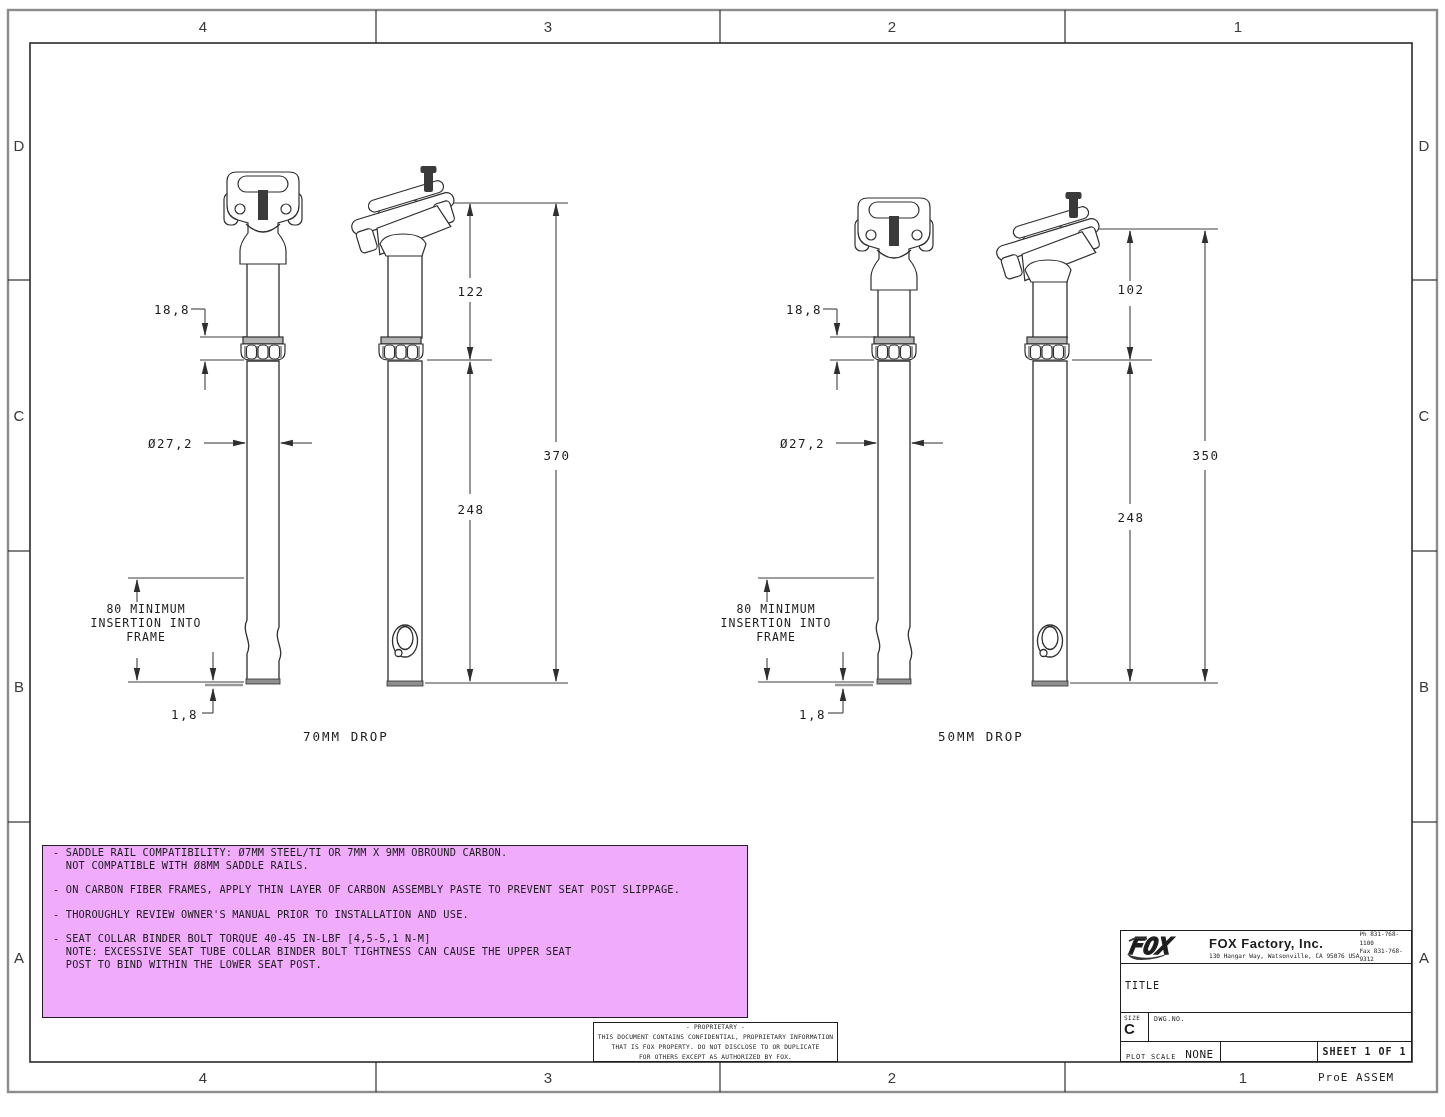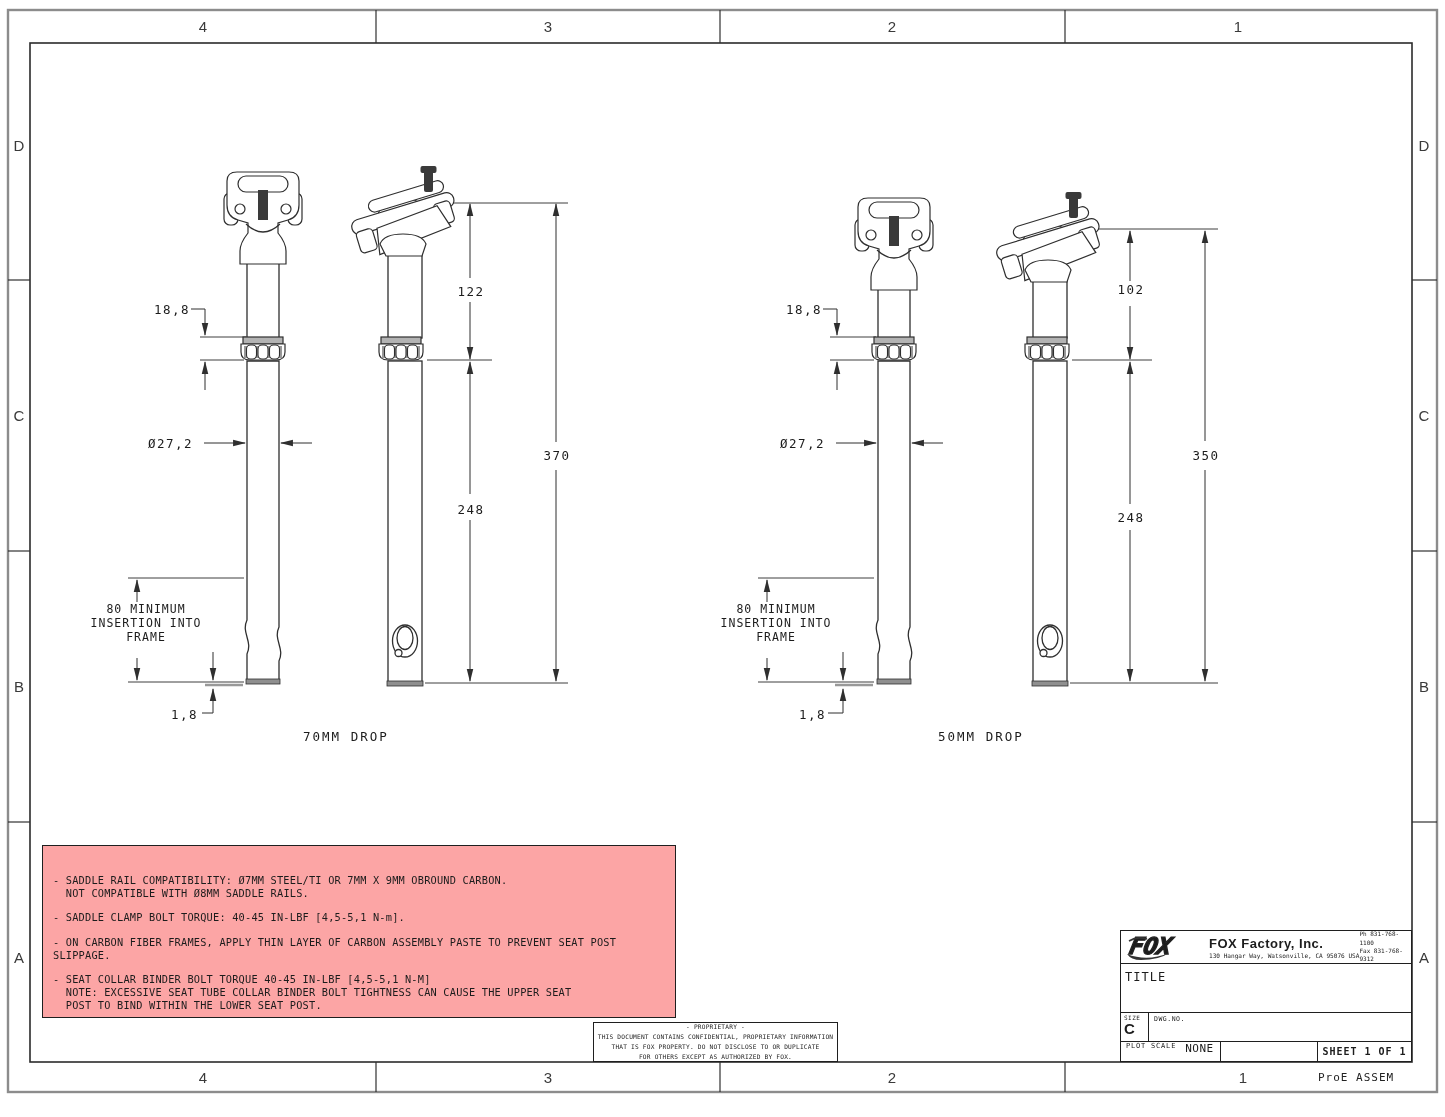--- a/index.html
+++ b/index.html
@@ -1,48 +1,48 @@
 <!DOCTYPE html>
 <html><head>
 <meta charset="utf-8">
 <style>
   html,body{margin:0;padding:0;background:#fff;}
   .sheet{position:relative;width:1445px;height:1117px;background:#fff;overflow:hidden;
          font-family:"DejaVu Sans Mono",monospace;color:#1c1c1c;}
   svg text{font-family:"DejaVu Sans Mono",monospace;fill:#1c1c1c;}
   .zone{position:absolute;transform:translate(-50%,-50%);font-family:"Liberation Sans",sans-serif;
         font-size:15px;color:#3a3a3a;}
-  .notes{position:absolute;left:42px;top:845px;width:634px;height:173px;border:1.5px solid #1f1f1f;
-         box-sizing:border-box;padding:28px 10px;background:#fca5a5;}
+  .notes{position:absolute;left:42px;top:845px;width:706px;height:173px;border:1.5px solid #1f1f1f;
+         box-sizing:border-box;padding:0 10px;background:#f0abfc;}
   .note{white-space:pre-wrap;font-size:10.3px;line-height:1.28;letter-spacing:.2px;margin:0 0 11px 0;}
   .note:last-child{margin-bottom:0;}
   .prop{position:absolute;left:593px;top:1022px;width:245px;height:40px;border:1.3px solid #1f1f1f;
         box-sizing:border-box;background:#fff;display:flex;align-items:center;justify-content:center;}
   .prop div{white-space:pre-line;text-align:center;font-size:6.2px;line-height:1.6;letter-spacing:.2px;}
   .tb{position:absolute;left:1120px;top:930px;width:292px;height:132px;border:1.6px solid #1f1f1f;
       box-sizing:border-box;background:#fff;display:flex;flex-direction:column;}
   .tb-row1{height:32px;border-bottom:1.4px solid #1f1f1f;display:flex;align-items:center;}
   .tb-logo{width:72px;height:30px;flex:none;}
   .tb-co{flex:none;margin-left:16px;}
   .tb-co .nm{font-family:"Liberation Sans",sans-serif;font-weight:bold;font-size:13px;letter-spacing:.5px;}
   .tb-co .ad{font-size:6.1px;margin-top:1px;}
   .tb-ph{margin-left:auto;padding-right:3px;text-align:left;}
   .tb-ph div{font-size:6px;line-height:1.4;}
   .tb-row2{height:48px;border-bottom:1.4px solid #1f1f1f;position:relative;}
-  .tb-title-label{position:absolute;top:6px;left:4px;font-size:12px;letter-spacing:1px;}
+  .tb-title-label{position:absolute;top:16px;left:4px;font-size:10px;letter-spacing:1px;}
   .tb-title{position:absolute;top:9px;left:0;width:100%;text-align:center;
             font-family:"Liberation Sans",sans-serif;font-size:16.5px;line-height:1.18;color:#111;}
   .tb-row3{height:28px;border-bottom:1.4px solid #1f1f1f;display:flex;}
   .tb-size{width:28px;flex:none;border-right:1.4px solid #1f1f1f;padding:1px 0 0 3px;box-sizing:border-box;}
   .tb-size .lb{font-size:6px;letter-spacing:.5px;}
   .tb-size .vl{font-family:"Liberation Sans",sans-serif;font-size:15px;font-weight:bold;line-height:1;}
   .tb-dwg{padding:2px 0 0 5px;font-size:6.5px;letter-spacing:.5px;}
   .tb-row4{flex:1;display:flex;align-items:center;}
   .tb-plot{width:100px;flex:none;border-right:1.3px solid #1f1f1f;height:100%;display:flex;
-           align-items:flex-start;padding-left:5px;box-sizing:border-box;}
+           align-items:flex-end;padding-left:5px;box-sizing:border-box;}
   .tb-plot .lb{font-size:7px;letter-spacing:.8px;}
   .tb-plot .vl{font-size:11px;margin-left:9px;letter-spacing:.5px;}
   .tb-mid{width:96px;flex:none;border-right:1.3px solid #1f1f1f;height:100%;}
   .tb-sheet{flex:1;text-align:center;font-size:10px;letter-spacing:1px;font-weight:bold;}
   .stamp{position:absolute;left:1318px;top:1071px;font-size:11px;letter-spacing:1px;color:#222;}
 </style>
 </head>
 <body>
 
 <div class="sheet">
@@ -241,22 +241,22 @@
 <div class="zone" style="left:19px;top:957px">A</div>
 <div class="zone" style="left:1424px;top:145px">D</div>
 <div class="zone" style="left:1424px;top:415px">C</div>
 <div class="zone" style="left:1424px;top:686px">B</div>
 <div class="zone" style="left:1424px;top:957px">A</div>
 
 
 <div class="notes">
   <p class="note">- SADDLE RAIL COMPATIBILITY: Ø7MM STEEL/TI OR 7MM X 9MM OBROUND CARBON.
   NOT COMPATIBLE WITH Ø8MM SADDLE RAILS.</p>
-  <p class="note">- SADDLE CLAMP BOLT TORQUE: 40-45 IN-LBF [4,5-5,1 N-m].</p>
   <p class="note">- ON CARBON FIBER FRAMES, APPLY THIN LAYER OF CARBON ASSEMBLY PASTE TO PREVENT SEAT POST SLIPPAGE.</p>
+  <p class="note">- THOROUGHLY REVIEW OWNER'S MANUAL PRIOR TO INSTALLATION AND USE.</p>
   <p class="note">- SEAT COLLAR BINDER BOLT TORQUE 40-45 IN-LBF [4,5-5,1 N-M]
   NOTE: EXCESSIVE SEAT TUBE COLLAR BINDER BOLT TIGHTNESS CAN CAUSE THE UPPER SEAT
   POST TO BIND WITHIN THE LOWER SEAT POST.</p>
 </div>
 
 
 <div class="prop">
   <div>- PROPRIETARY -
 THIS DOCUMENT CONTAINS CONFIDENTIAL, PROPRIETARY INFORMATION
 THAT IS FOX PROPERTY.  DO NOT DISCLOSE TO OR DUPLICATE

